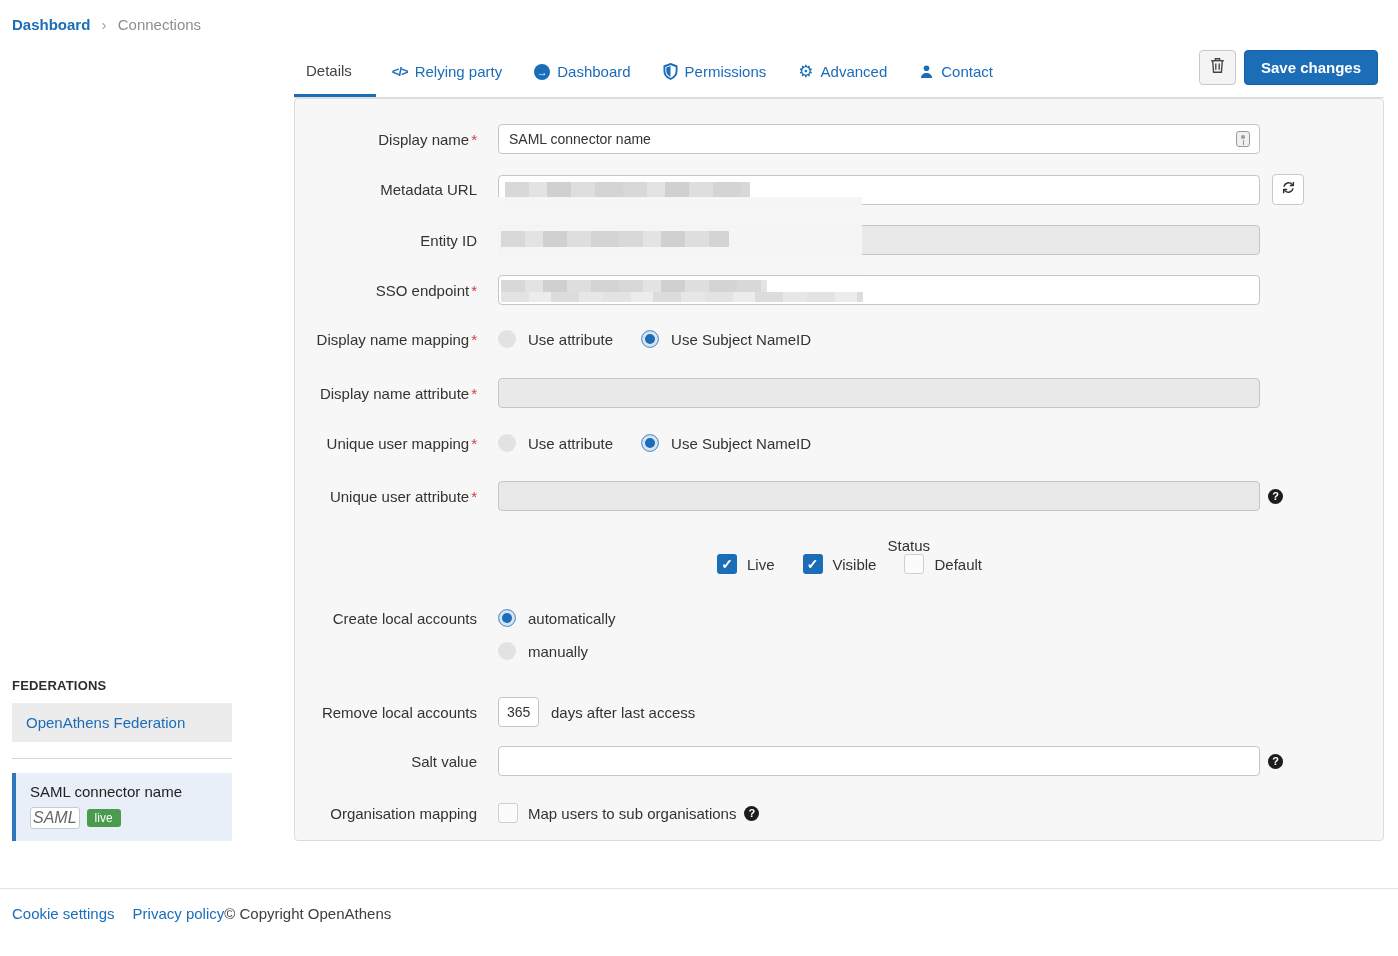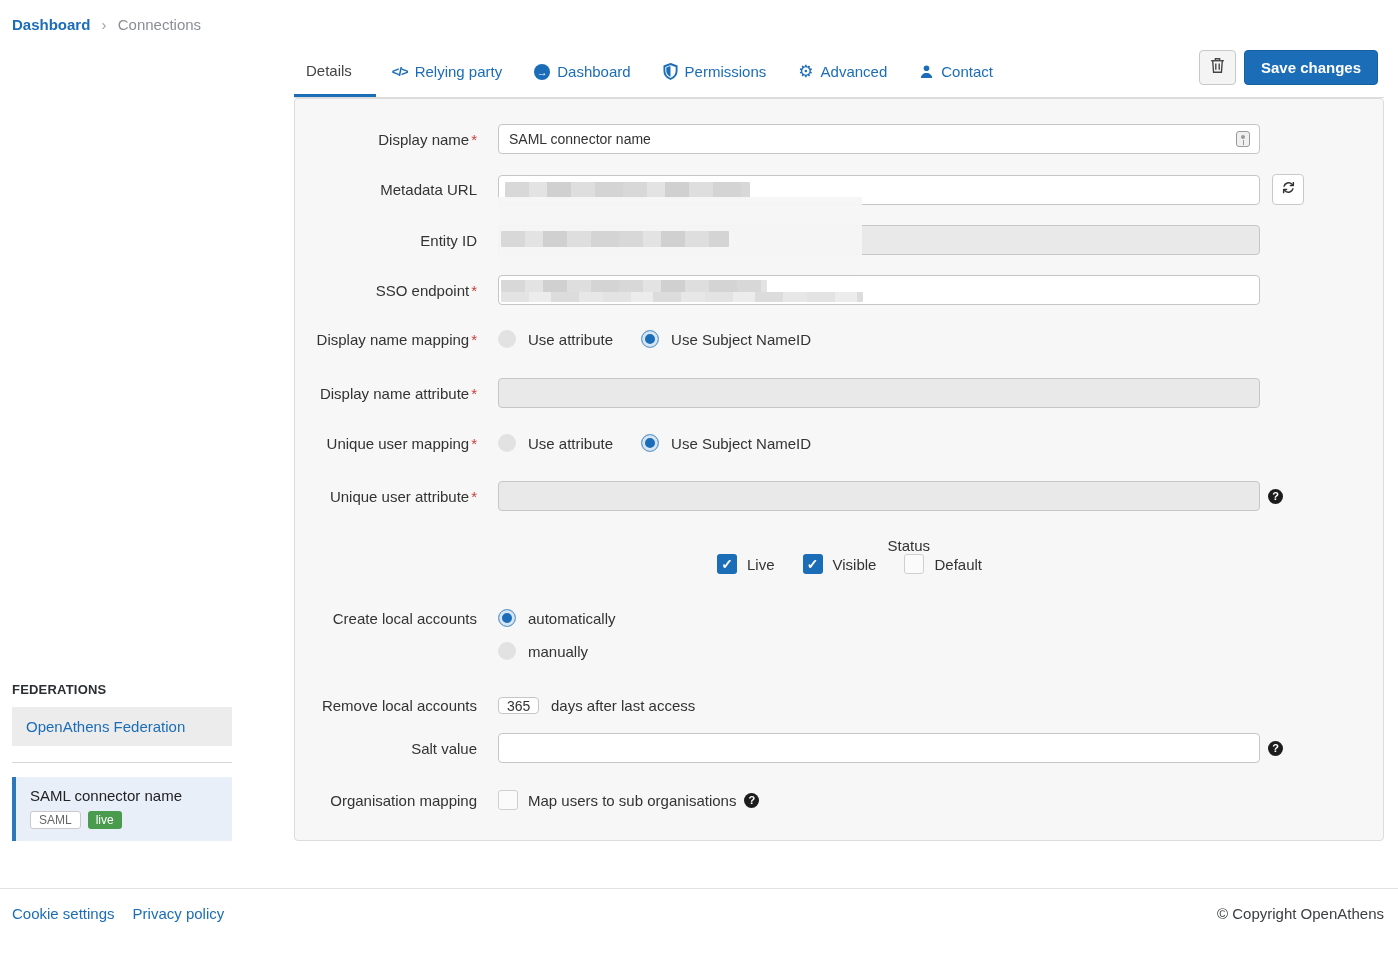--- a/index.html
+++ b/index.html
@@ -15,21 +15,21 @@
   .layout { display:flex; align-items:flex-end; }
   .sidebar { width:220px; margin-left:12px; flex:none; padding-top:8px; }
   .side-heading { font-size:13px; font-weight:700; color:#2b2f33; letter-spacing:.2px; margin-bottom:10px; }
   .fed-item { background:#ececec; color:#1b6db8; font-size:15px; padding:11px 14px; margin-bottom:16px; cursor:pointer; }
   .side-divider { border:none; border-top:1px solid #d7d7d7; margin:0 0 14px 0; }
   .local-head-row { display:flex; align-items:center; justify-content:space-between; margin-bottom:10px; }
   .create-btn { font-size:13px; color:#333; background:#fff; border:1px solid #c9c9c9; border-radius:4px; padding:4px 10px; cursor:pointer; font-family:inherit; }
   .connector-item { background:#e9eff8; border-left:4px solid #2e77bb; padding:10px 12px 12px 14px; cursor:pointer; }
   .connector-name { font-size:15px; color:#222; margin-bottom:7px; }
   .badge-row { display:flex; gap:7px; align-items:center; }
-  .badge-saml { background:#fff; border:1px solid #c9c9c9; border-radius:3px; color:#666; font-size:12px; padding:1px 8px; }
+  .badge-saml { background:#fff; border:1px solid #c9c9c9; border-radius:3px; color:#666; font-size:16px; padding:1px 2px;font-style:italic; }
   .badge-live { background:#4a9b4e; border-radius:3px; color:#fff; font-size:12px; padding:2px 8px; }
 
   
   .main { flex:1; margin:0 14px;padding-left:48px; }
   .tabbar { position:relative; height:52px; display:flex; align-items:stretch; border-bottom:1px solid #ddd; }
   .tab { display:flex; align-items:center; gap:7px; padding:0 16px; font-size:15px; color:#1b6db8; cursor:pointer; white-space:nowrap; }
   .tab:first-child { padding-left:12px; padding-right:24px; }
   .tab.active { color:#444; border-bottom:3px solid #1b6db8; }
   .tab-ic-code { font-weight:700; font-size:13px; letter-spacing:-1px; }
   .tab-ic-circle { width:16px; height:16px; background:#1b6db8; color:#fff; border-radius:50%; display:inline-flex; align-items:center; justify-content:center; font-size:11px; font-weight:700; }
@@ -40,21 +40,21 @@
   .save-btn { background:#1b6db8; color:#fff; border:1px solid #15619f; border-radius:4px; font-size:15px; font-weight:600; padding:7px 16px; height:35px; cursor:pointer; font-family:inherit; }
 
   
   .panel { position:relative; margin-top:0; background:#f7f7f7; border:1px solid #dcdcdc; border-radius:4px; height:743px; padding-top:25px; overflow:hidden; }
   .row { display:flex; align-items:center; }
   .lbl { width:182px; flex:none; text-align:right; font-size:15px; color:#333; }
   .req { color:#cc3d3d; margin-left:2px; }
   .ctl { margin-left:21px; display:flex; align-items:center; position:relative; }
   .inp { width:762px; height:30px; border:1px solid #c6c6c6; border-radius:4px; background:#fff; font-size:14px; color:#333; padding:0 10px; font-family:inherit; }
   .inp:disabled { background:#e9e9e9; color:#777; }
-  .inp-sm { width:41px; height:17px; border:1px solid #c6c6c6; border-radius:4px; background:#fff; font-size:14px; color:#333; text-align:left; padding:0 8px; font-family:inherit; }
+  .inp-sm { width:41px; height:30px; border:1px solid #c6c6c6; border-radius:4px; background:#fff; font-size:14px; color:#333; text-align:left; padding:0 8px; font-family:inherit; }
   .input-wrap { position:relative; display:flex; align-items:center; }
   .pm-icon { position:absolute; right:10px; width:14px; height:16px; border:1px solid #9a9a9a; border-radius:3px; background:#f0f0f0; }
   .pm-icon::after { content:""; position:absolute; left:4px; top:3px; width:4px; height:4px; border-radius:50%; background:#9a9a9a; }
   .pm-icon::before { content:""; position:absolute; left:5.5px; top:8px; width:1.5px; height:5px; background:#9a9a9a; }
   .refresh-btn { margin-left:12px; width:32px; height:31px; background:#fff; border:1px solid #c9c9c9; border-radius:4px; display:flex; align-items:center; justify-content:center; cursor:pointer; }
   .help-ic { margin-left:8px; width:15px; height:15px; border-radius:50%; background:#1c1c1c; color:#fff; font-size:11px; font-weight:700; display:inline-flex; align-items:center; justify-content:center; flex:none; }
 
   .radio { width:18px; height:18px; border-radius:50%; flex:none; cursor:pointer; }
   .radio.off { background:#e2e2e2; }
   .radio.on { background:#1b6db8; border:1px solid #6fa1cd; box-shadow:inset 0 0 0 3px #d7e5f2; }
@@ -72,21 +72,21 @@
   .redact.light { background:repeating-linear-gradient(90deg,#e3e3e3 0 28px,#ececec 28px 50px,#dcdcdc 50px 78px,#e7e7e7 78px 102px); }
   .blur-overlay { position:absolute; left:203px; top:98px; width:364px; height:78px; background:rgba(246,246,246,.95); z-index:3; }
   .z4 { z-index:4; }
 
   
   .mb20 { margin-bottom:20px; } .mb25 { margin-bottom:25px; } .mb30 { margin-bottom:30px; }
   .mb26 { margin-bottom:26px; } .mb29 { margin-bottom:29px; } .mb35 { margin-bottom:35px;flex-direction:column; }
   .mb15 { margin-bottom:15px; } .mb37 { margin-bottom:37px; } .mb19 { margin-bottom:19px; } .mb27 { margin-bottom:27px; }
 
   
-  .footer { margin-top:47px; border-top:1px solid #e2e2e2; height:50px; display:flex; align-items:center; justify-content:space-between; padding:0 14px 0 12px; }
+  .footer { margin-top:47px; border-top:1px solid #e2e2e2; height:50px; display:flex; align-items:center; justify-content:flex-start; padding:0 14px 0 12px; }
   .foot-links { display:flex; gap:18px; }
   .foot-link { color:#1b6db8; font-size:15px; cursor:pointer; }
   .copyright { color:#3c4043; font-size:15px; }
 </style>
 </head>
 <body>
 
 <div class="breadcrumb">
   <span class="bc-link">Dashboard</span>
   <span class="bc-sep">›</span>

